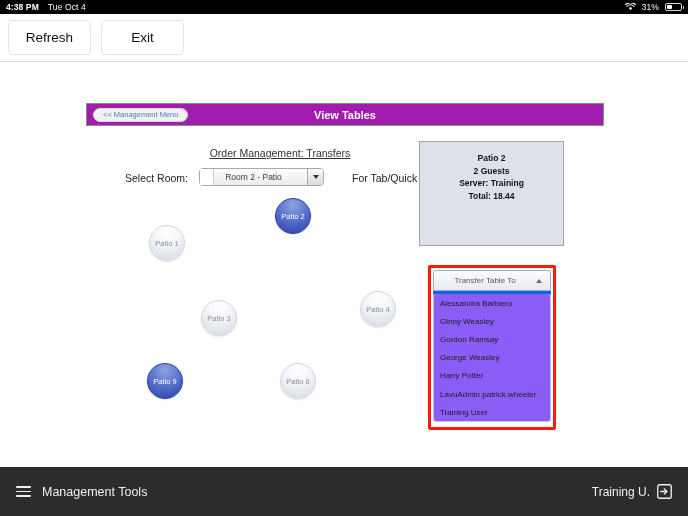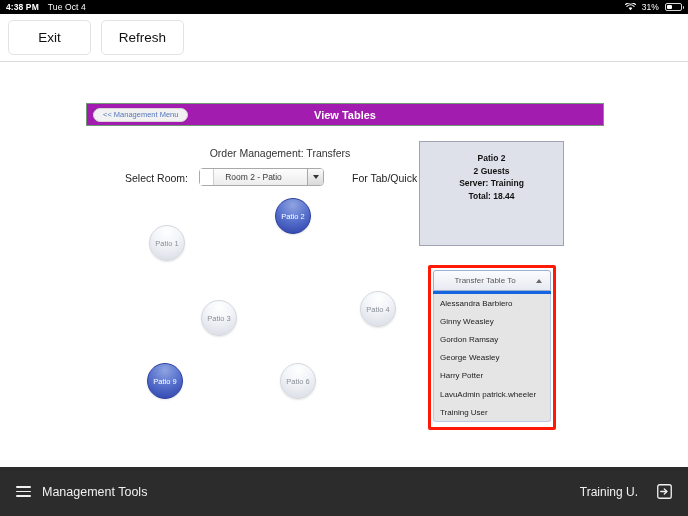--- a/index.html
+++ b/index.html
@@ -89,20 +89,21 @@
     position: absolute; left: 0; right: 0;
     text-align: center;
     font-size: 11px; font-weight: bold; color: #ffffff;
     pointer-events: none;
   }
 
   .om-title {
     position: absolute; top: 85px; left: 0; width: 560px;
     text-align: center;
     font-size: 10.5px; color: #333333;
+    text-decoration: underline;
   }
 
   .ctrl-row {
     position: absolute; top: 108px; left: 0; width: 688px;
     display: flex; align-items: center;
     font-size: 10.5px; color: #222222;
   }
   .lbl-room { position: absolute; left: 125px; top: 2px; font-weight: normal; }
   .sel-room-wrap { position: absolute; left: 199px; top: -2px; }
   .lbl-tab { position: absolute; left: 352px; top: 2px; }
@@ -210,21 +211,21 @@
   }
   .dd-head .caret-u {
     width: 0; height: 0;
     border-left: 3px solid transparent;
     border-right: 3px solid transparent;
     border-bottom: 4px solid #6a6a6a;
     margin-right: 8px;
   }
   .dd-sel-bar { height: 3px; background: #1565e0; }
   .dd-list {
-    background: #e5e5e5;
+    background: #8b5cf6;
     border: 1px solid #b9cbe6;
     border-top: none;
     border-radius: 0 0 3px 3px;
   }
   .dd-item {
     height: 18.2px;
     display: flex; align-items: center;
     padding-left: 6px;
     font-size: 8px; color: #1c1c1c;
     white-space: nowrap;
@@ -236,21 +237,21 @@
     position: absolute; left: 0; top: 467px;
     width: 688px; height: 49px;
     background: #2c2c2c;
     display: flex; align-items: center;
     padding: 0 16px;
     color: #f0f0f0;
   }
   .ham { width: 15px; height: 11px; display: flex; flex-direction: column; justify-content: space-between; cursor: pointer; }
   .ham i { display: block; height: 1.6px; background: #f0f0f0; border-radius: 1px; }
   .foot-left-txt { margin-left: 11px; font-size: 12.5px; }
-  .foot-right { margin-left: auto; display: flex; align-items: center; gap: 19px; }
+  .foot-right { margin-left: auto; display: flex; align-items: center; gap: 7px; }
   .foot-user { font-size: 12px; }
   .logout-ic { width: 15px; height: 15px; display:block; cursor: pointer; }
 </style>
 </head>
 <body>
 
 <div class="statusbar">
   <span class="sb-time">4:38 PM</span>
   <span class="sb-date">Tue Oct 4</span>
   <span class="sb-right">
@@ -262,22 +263,22 @@
       </svg>
     </span>
     <span class="sb-batt-pct">31%</span>
     <span class="batt">
         <span class="batt-fill"></span>
       </span>
   </span>
 </div>
 
 <div class="toolbar">
+  <div class="tbbtn">Refresh</div>
   <div class="tbbtn">Exit</div>
-  <div class="tbbtn">Refresh</div>
 </div>
 
 <div class="page">
 
   <div class="green-bar">
     <div class="mgmt-pill">&lt;&lt; Management Menu</div>
     <div class="green-title">View Tables</div>
   </div>
 
   <div class="om-title">Order Management: Transfers</div>

